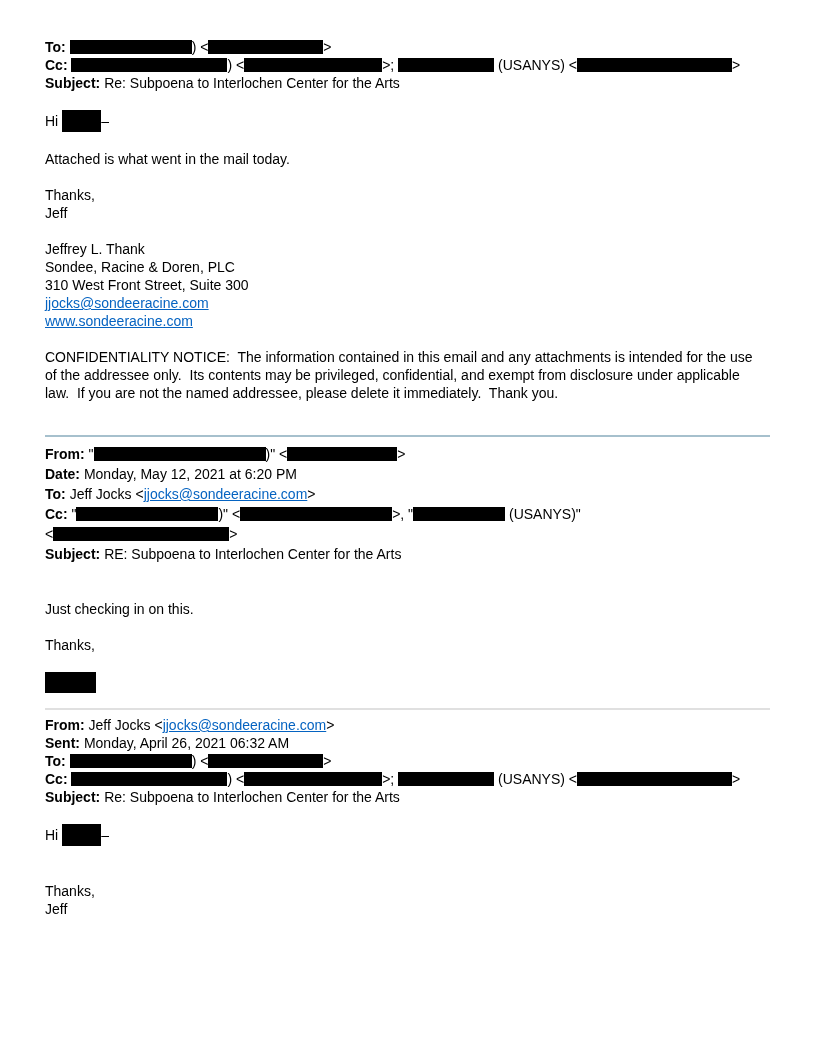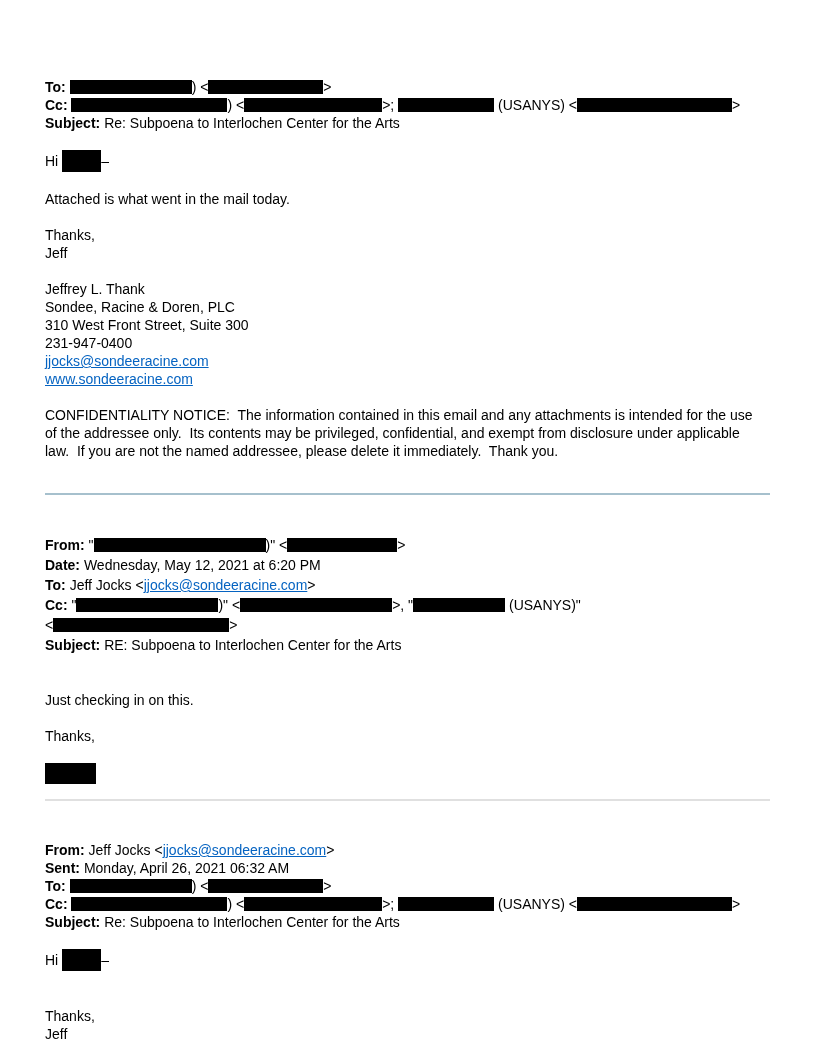--- a/index.html
+++ b/index.html
@@ -3,21 +3,21 @@
 <meta charset="utf-8">
 <title>Email Thread</title>
 <style>
   html,body{margin:0;padding:0;background:#fff;}
   .page{
     width:816px;height:1056px;box-sizing:border-box;
     background:var(--bg,#fff);color:var(--text,#000);
     font-family:"Liberation Sans",sans-serif;font-size:14px;line-height:18px;
     padding:38px 46px 40px 45px;overflow:hidden;position:relative;
   }
-  .email{display:block;margin-top:40px;}
+  .email{display:block;}
   .line{min-height:18px;line-height:18px;white-space:pre-wrap;}
   .h20 .line{min-height:20px;line-height:20px;}
   .para{max-width:722px;white-space:pre-wrap;}
   .lbl{font-weight:bold;}
   a.lnk{color:var(--link,#0563C1);cursor:pointer;}
   .bar{
     display:inline-block;background:var(--redaction,#000);
     height:14px;vertical-align:-2px;
   }
   .bar.tall{height:22px;vertical-align:-6px;}
@@ -42,34 +42,33 @@
         <div class="line"><span class="txt">Hi </span><span class="bar tall" style="width: 39px;"></span><span class="txt">–</span></div>
         <div class="line"></div>
         <div class="line"><span class="txt">Attached is what went in the mail today.</span></div>
         <div class="line"></div>
         <div class="line"><span class="txt">Thanks,</span></div>
         <div class="line"><span class="txt">Jeff</span></div>
         <div class="line"></div>
         <div class="line"><span class="txt">Jeffrey L. Thank</span></div>
         <div class="line"><span class="txt">Sondee, Racine &amp; Doren, PLC</span></div>
         <div class="line"><span class="txt">310 West Front Street, Suite 300</span></div>
-        <div class="line"><span class="txt">231-947-0400</span></div>
         <div class="line"><a class="lnk" href="#">jjocks@sondeeracine.com</a></div>
         <div class="line"><a class="lnk" href="#">www.sondeeracine.com</a></div>
         <div class="line"></div>
         <div class="line para">CONFIDENTIALITY NOTICE:  The information contained in this email and any attachments is intended for the use of the addressee only.  Its contents may be privileged, confidential, and exempt from disclosure under applicable law.  If you are not the named addressee, please delete it immediately.  Thank you.</div>
       </div>
   </section>
 
   <hr class="divider divider-1">
 
   <section class="email">
     <div class="header h20">
         <div class="line"><span class="lbl">From: </span><span class="txt">"</span><span class="bar" style="width: 172px;"></span><span class="txt">)" &lt;</span><span class="bar" style="width: 110px;"></span><span class="txt">&gt;</span></div>
-        <div class="line"><span class="lbl">Date: </span><span class="txt">Wednesday, May 12, 2021 at 6:20 PM</span></div>
+        <div class="line"><span class="lbl">Date: </span><span class="txt">Monday, May 12, 2021 at 6:20 PM</span></div>
         <div class="line"><span class="lbl">To: </span><span class="txt">Jeff Jocks &lt;</span><a class="lnk" href="#">jjocks@sondeeracine.com</a><span class="txt">&gt;</span></div>
         <div class="line"><span class="lbl">Cc: </span><span class="txt">"</span><span class="bar" style="width: 142px;"></span><span class="txt">)" &lt;</span><span class="bar" style="width: 152px;"></span><span class="txt">&gt;, "</span><span class="bar" style="width: 92px;"></span><span class="txt"> (USANYS)"</span></div>
         <div class="line"><span class="txt">&lt;</span><span class="bar" style="width: 176px;"></span><span class="txt">&gt;</span></div>
         <div class="line"><span class="lbl">Subject: </span><span class="txt">RE: Subpoena to Interlochen Center for the Arts</span></div>
       </div>
     <div class="body">
         <div class="line"></div>
         <div class="line"></div>
         <div class="line"><span class="txt">Just checking in on this.</span></div>
         <div class="line"></div>

